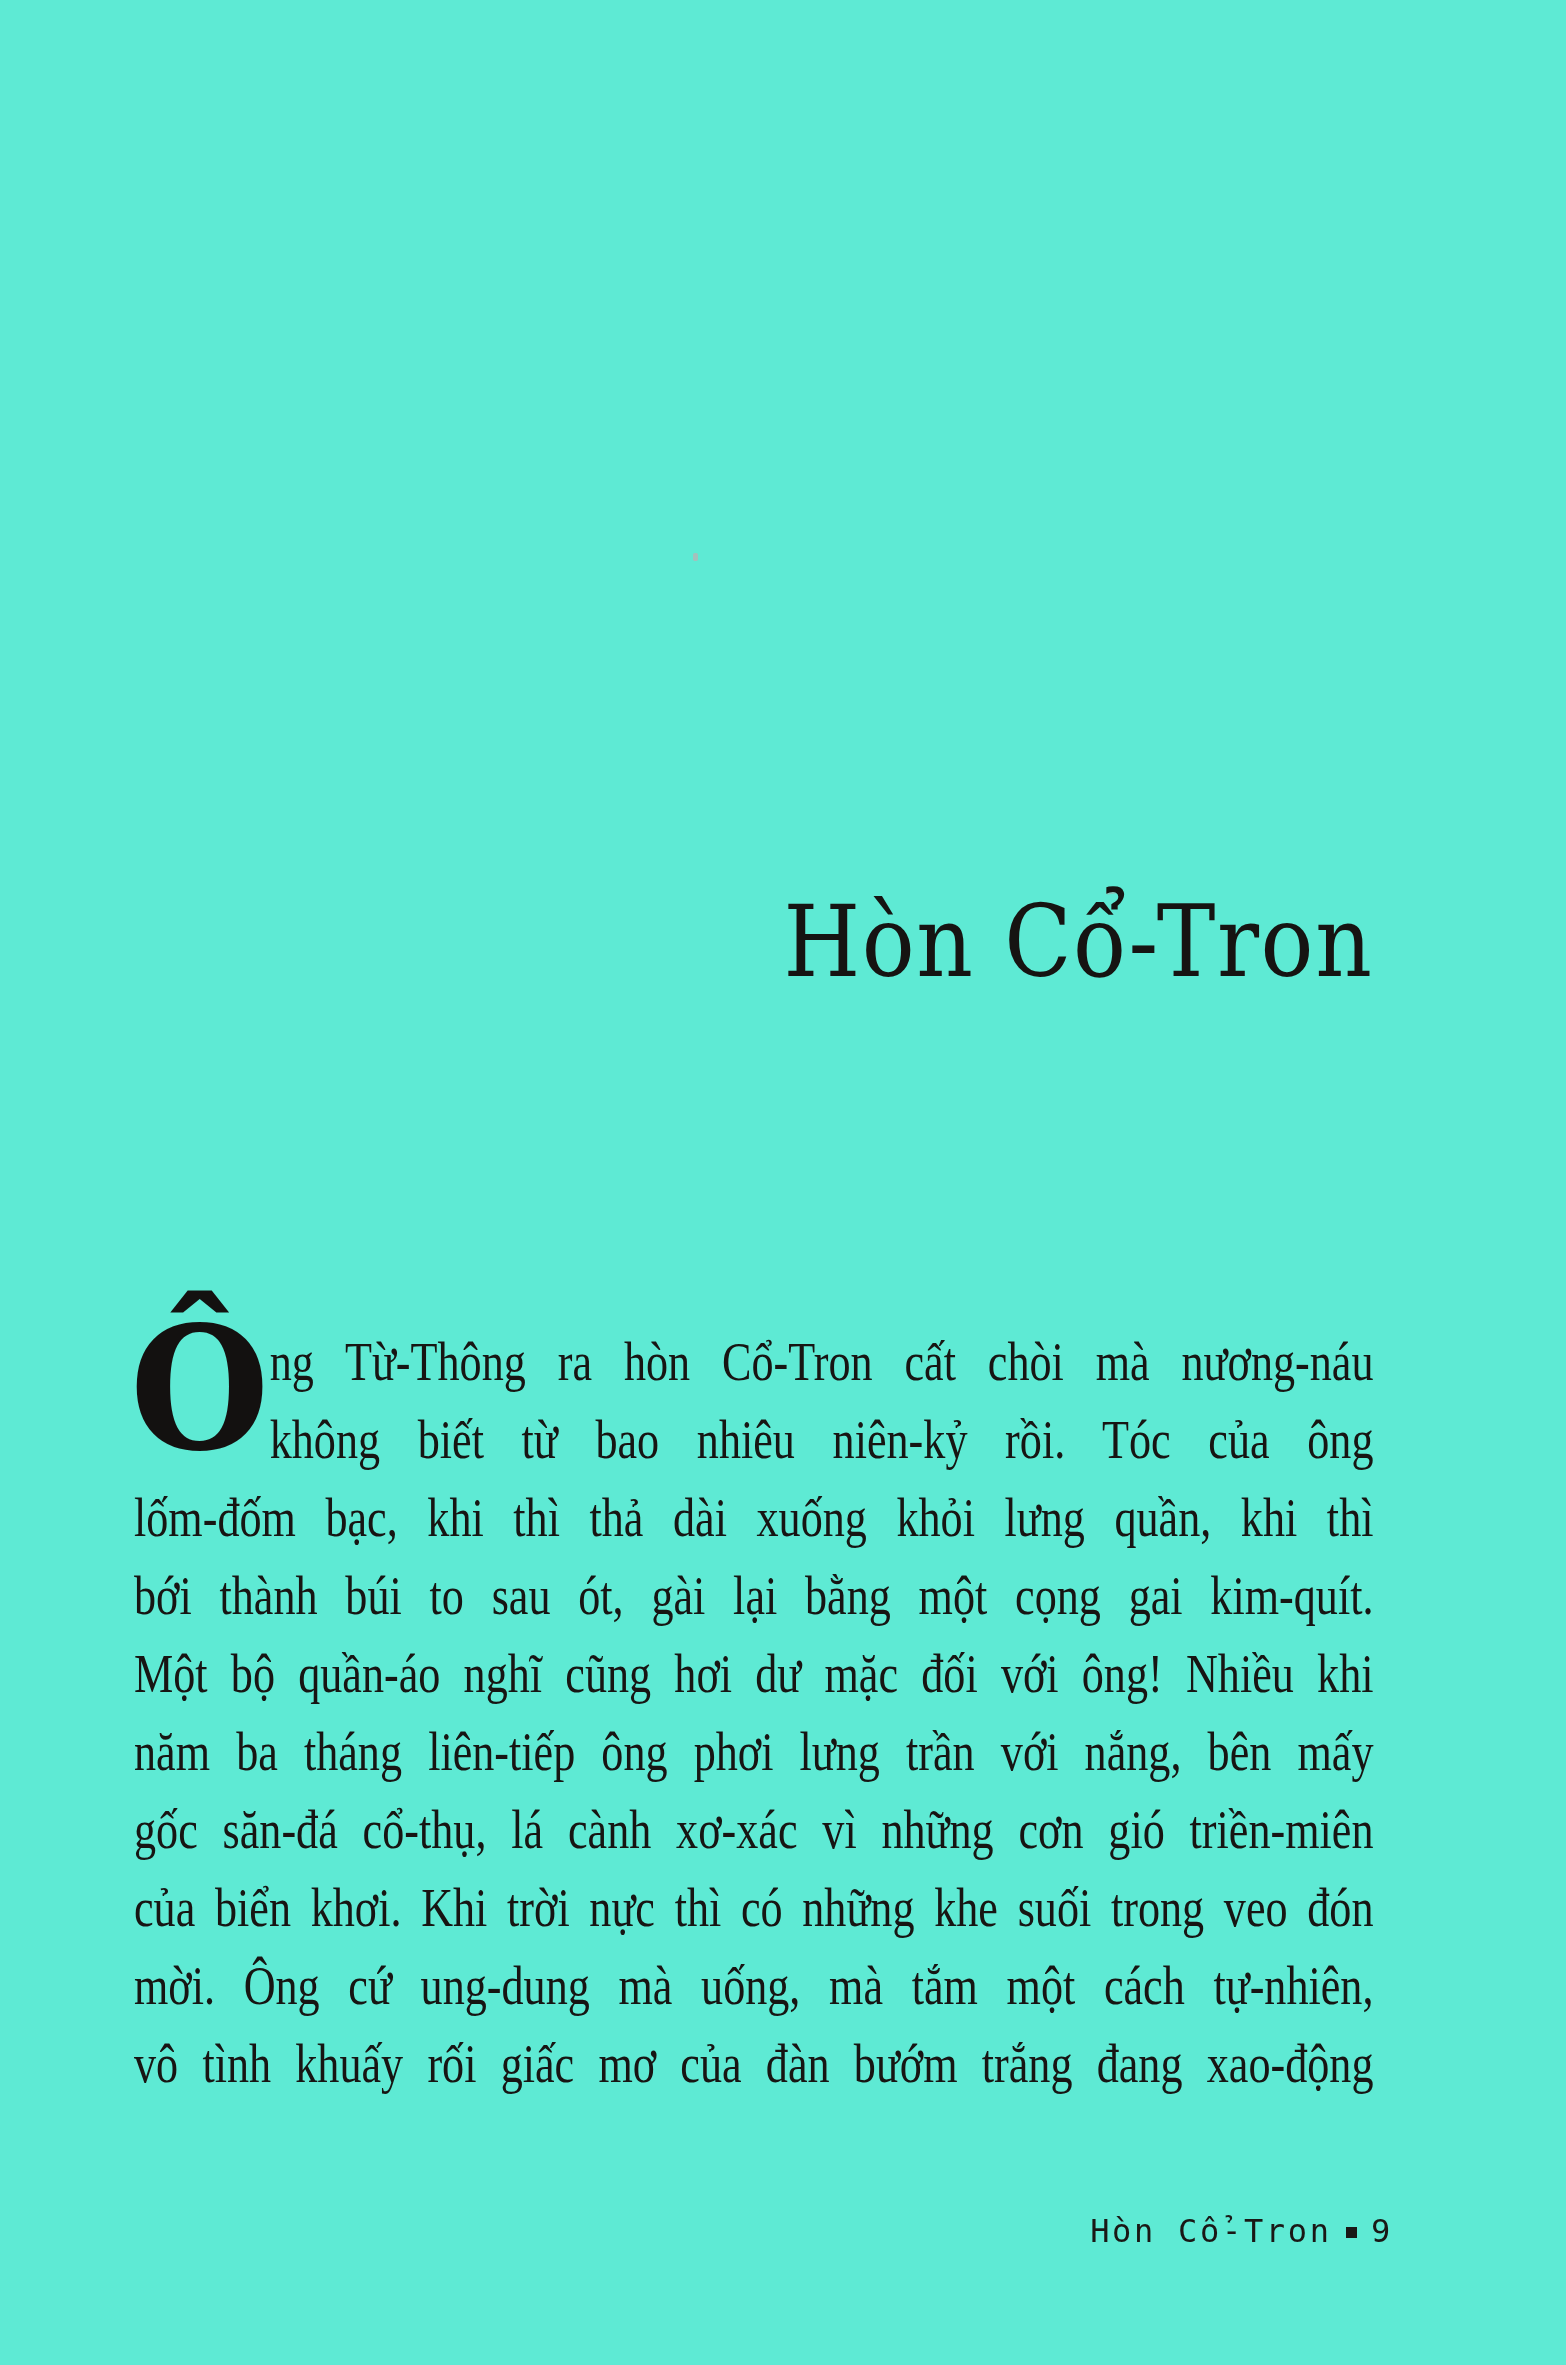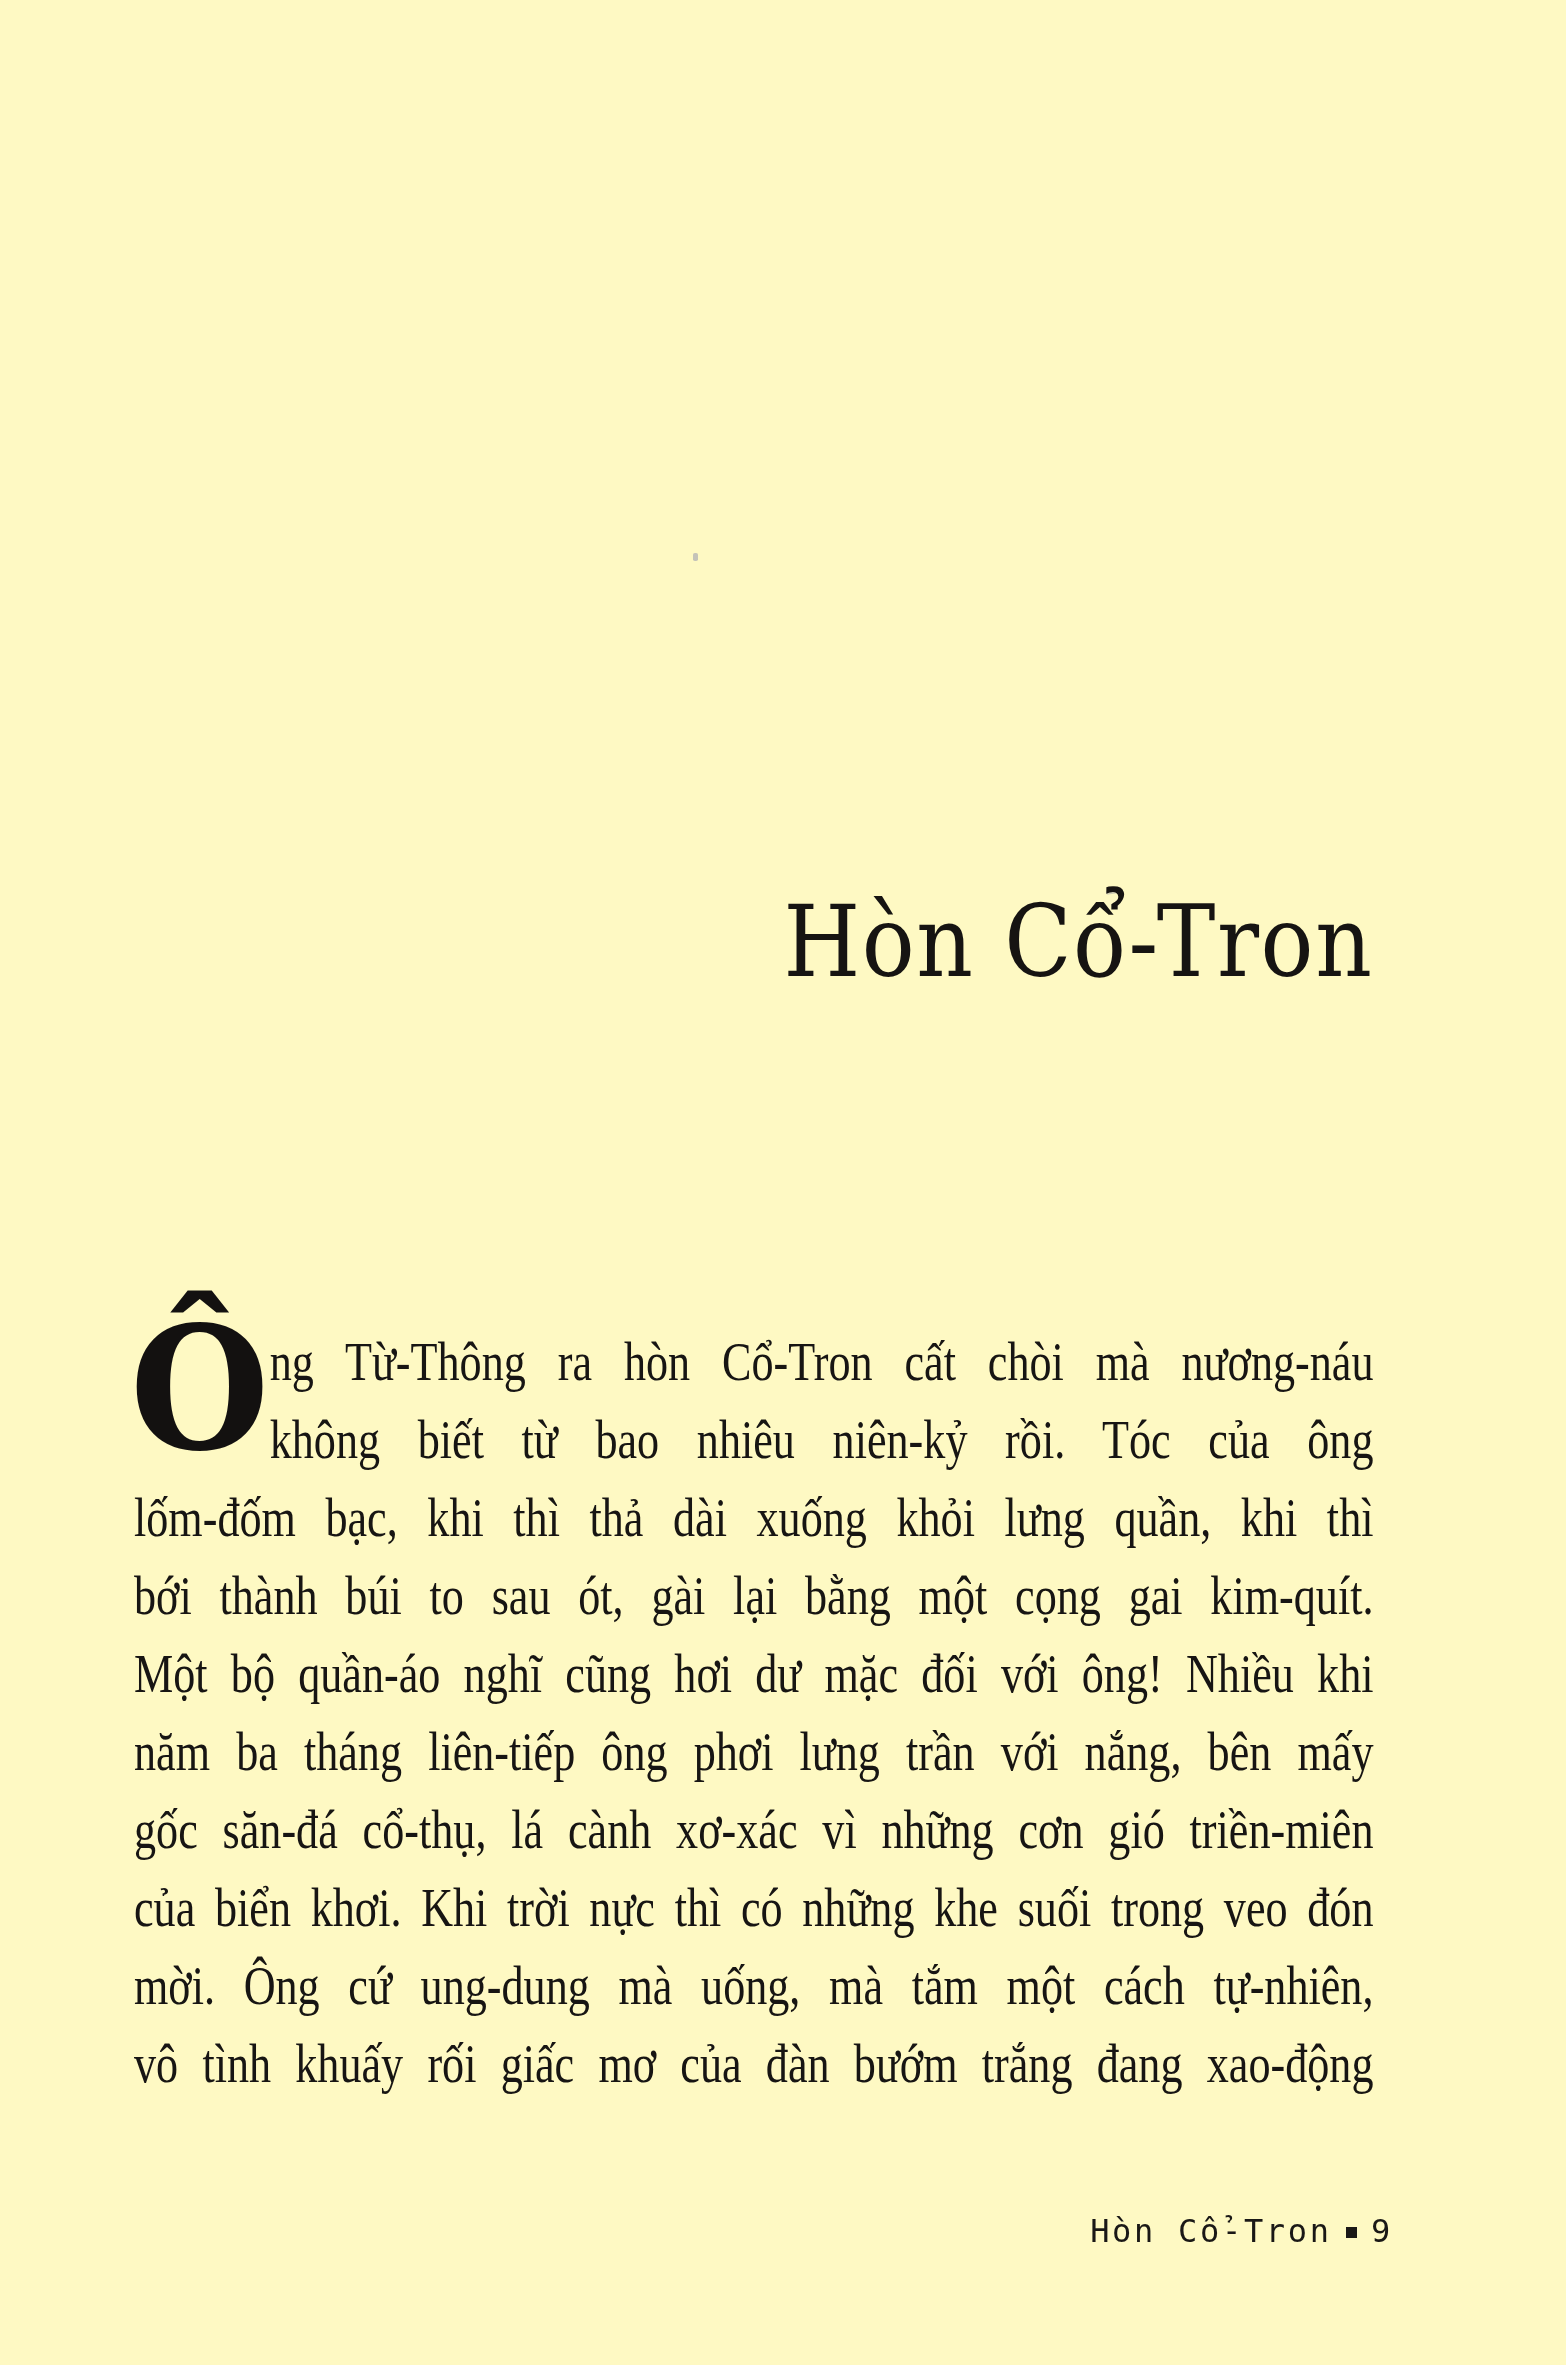--- a/index.html
+++ b/index.html
@@ -10,21 +10,21 @@
     width: 1566px;
     height: 2366px;
     background: #fdfdfc;
     position: relative;
     overflow: hidden;
     font-family: "Liberation Serif", serif;
   }
   .page {
     position: absolute;
     inset: 0;
-    background: #fef9c3;
+    background: #5eead4;
   }
 
   
   .chapter-title {
     position: absolute;
     top: 892px;
     right: 193px;
     font-family: "DejaVu Serif", serif;
     font-size: 100px;
     line-height: 100px;

